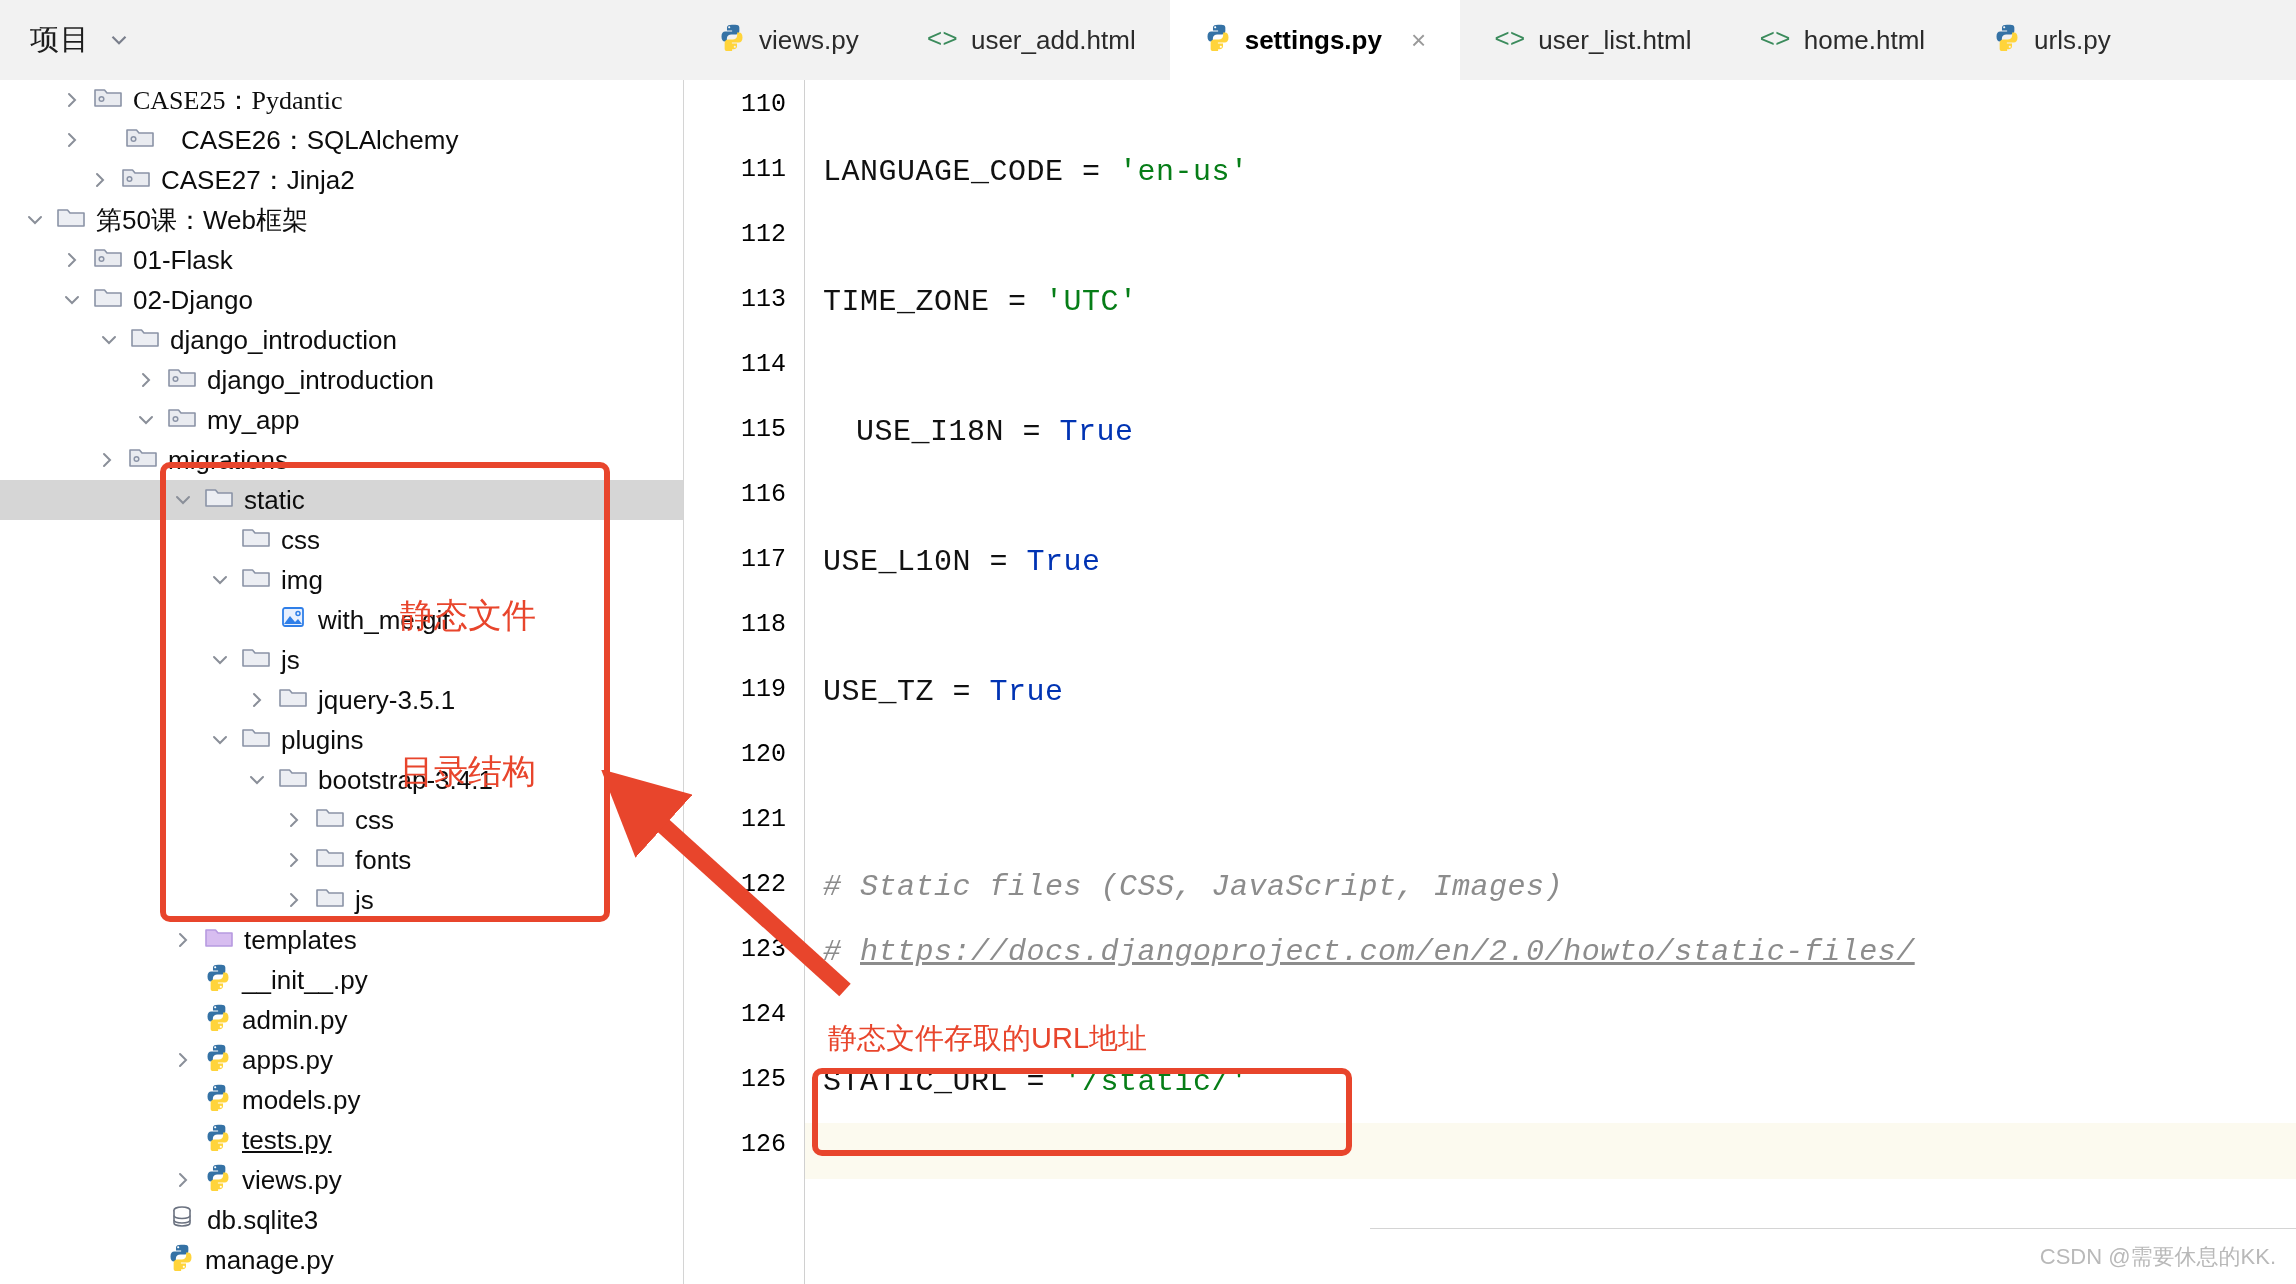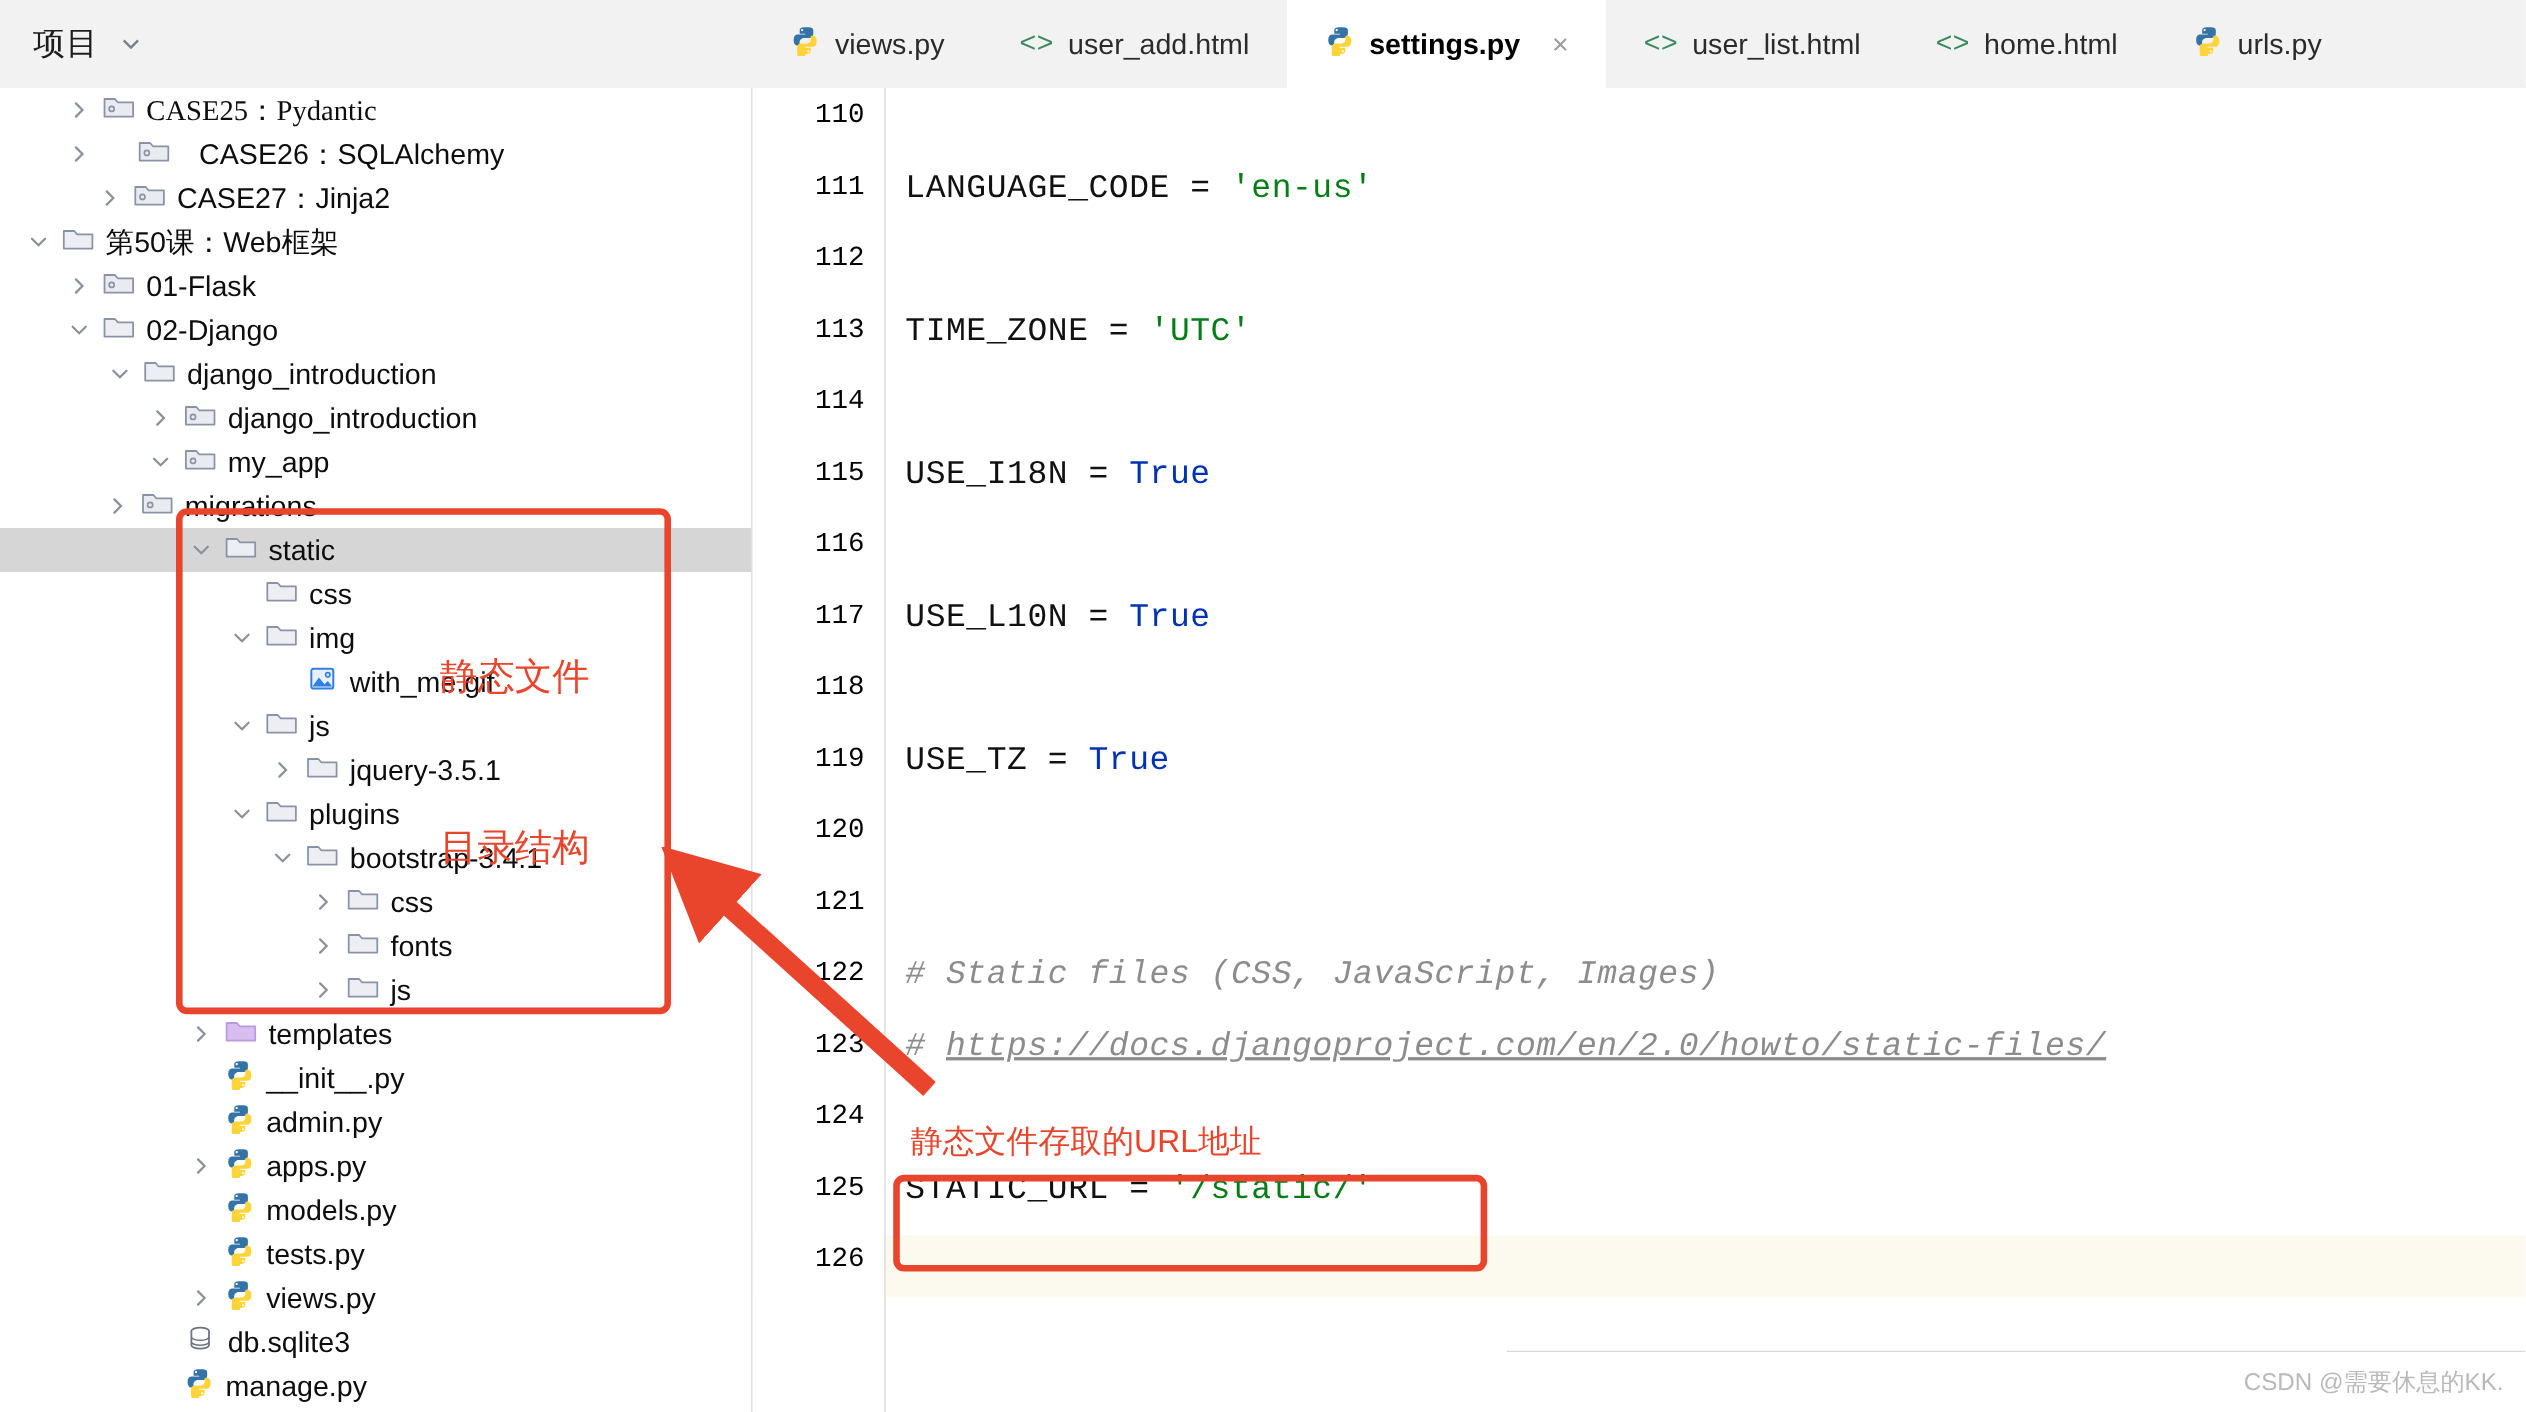--- a/index.html
+++ b/index.html
@@ -424,21 +424,21 @@
       </div>
       <div class="trow" style="padding-left: 170px;">
         <span class="arrow empty"></span>
         <span style="width:8px"></span>
         <span><svg class="icon-py" width="28" height="28" viewBox="0 0 24 24">
             <path fill="#3572A5" d="M11.9 1.5c-2.3 0-4.2.5-4.2 2.4v2.6h4.4v.7H6.2C4.3 7.2 3 8.6 3 11.5c0 2.8 1.1 4.3 3 4.3h1.6v-2.6c0-2.1 1.8-3.4 3.8-3.4h3.9c1.7 0 3-1.3 3-3V3.9c0-1.8-1.6-2.4-3.4-2.4h-3zm-2.3 1.3c.5 0 .9.4.9.9s-.4.9-.9.9-.9-.4-.9-.9.4-.9.9-.9z"></path>
             <path fill="#FFD43B" d="M12.1 22.5c2.3 0 4.2-.5 4.2-2.4v-2.6h-4.4v-.7h5.9c1.9 0 3.2-1.4 3.2-4.3 0-2.8-1.1-4.3-3-4.3h-1.6v2.6c0 2.1-1.8 3.4-3.8 3.4H8.7c-1.7 0-3 1.3-3 3v4.9c0 1.8 1.6 2.4 3.4 2.4h3zm2.3-1.3c-.5 0-.9-.4-.9-.9s.4-.9.9-.9.9.4.9.9-.4.9-.9.9z"></path>
           </svg></span>
         <span class="tname">models.py</span>
       </div>
-      <div class="trow" style="padding-left: 170px;">
+      <div class="trow" style="padding-left: 170px; text-decoration: underline;">
         <span class="arrow empty"></span>
         <span style="width:8px"></span>
         <span><svg class="icon-py" width="28" height="28" viewBox="0 0 24 24">
             <path fill="#3572A5" d="M11.9 1.5c-2.3 0-4.2.5-4.2 2.4v2.6h4.4v.7H6.2C4.3 7.2 3 8.6 3 11.5c0 2.8 1.1 4.3 3 4.3h1.6v-2.6c0-2.1 1.8-3.4 3.8-3.4h3.9c1.7 0 3-1.3 3-3V3.9c0-1.8-1.6-2.4-3.4-2.4h-3zm-2.3 1.3c.5 0 .9.4.9.9s-.4.9-.9.9-.9-.4-.9-.9.4-.9.9-.9z"></path>
             <path fill="#FFD43B" d="M12.1 22.5c2.3 0 4.2-.5 4.2-2.4v-2.6h-4.4v-.7h5.9c1.9 0 3.2-1.4 3.2-4.3 0-2.8-1.1-4.3-3-4.3h-1.6v2.6c0 2.1-1.8 3.4-3.8 3.4H8.7c-1.7 0-3 1.3-3 3v4.9c0 1.8 1.6 2.4 3.4 2.4h3zm2.3-1.3c-.5 0-.9-.4-.9-.9s.4-.9.9-.9.9.4.9.9-.4.9-.9.9z"></path>
           </svg></span>
         <span class="tname">tests.py</span>
       </div>
       <div class="trow" style="padding-left: 170px;">
         <span class="arrow">
@@ -491,21 +491,21 @@
         <div class="lnum" style="top: 725px;">121</div>
         <div class="lnum" style="top: 790px;">122</div>
         <div class="lnum" style="top: 855px;">123</div>
         <div class="lnum" style="top: 920px;">124</div>
         <div class="lnum" style="top: 985px;">125</div>
         <div class="lnum" style="top: 1050px;">126</div>
       </div>
     <div id="code-area">
         <div class="codeline" style="top: 75px;"><span>LANGUAGE_CODE = </span><span class="k-str">'en-us'</span></div>
         <div class="codeline" style="top: 205px;"><span>TIME_ZONE = </span><span class="k-str">'UTC'</span></div>
-        <div class="codeline" style="top: 335px;"><span>USE_I18N = </span><span class="k-kw">True</span></div>
+        <div class="codeline" style="top: 335px; margin-left: 33px;"><span>USE_I18N = </span><span class="k-kw">True</span></div>
         <div class="codeline" style="top: 465px;"><span>USE_L10N = </span><span class="k-kw">True</span></div>
         <div class="codeline" style="top: 595px;"><span>USE_TZ = </span><span class="k-kw">True</span></div>
         <div class="codeline" style="top: 790px;"><span class="k-cmt"># Static files (CSS, JavaScript, Images)</span></div>
         <div class="codeline" style="top: 855px;"><span class="k-cmt"># </span><span class="k-lnk">https://docs.djangoproject.com/en/2.0/howto/static-files/</span></div>
         <div class="codeline" style="top: 985px;"><span>STATIC_URL = </span><span class="k-str">'/static/'</span></div>
       </div>
     <div id="bottom-strip"></div>
   </div>
 
   <div class="redbox" id="tree-redbox"></div>

